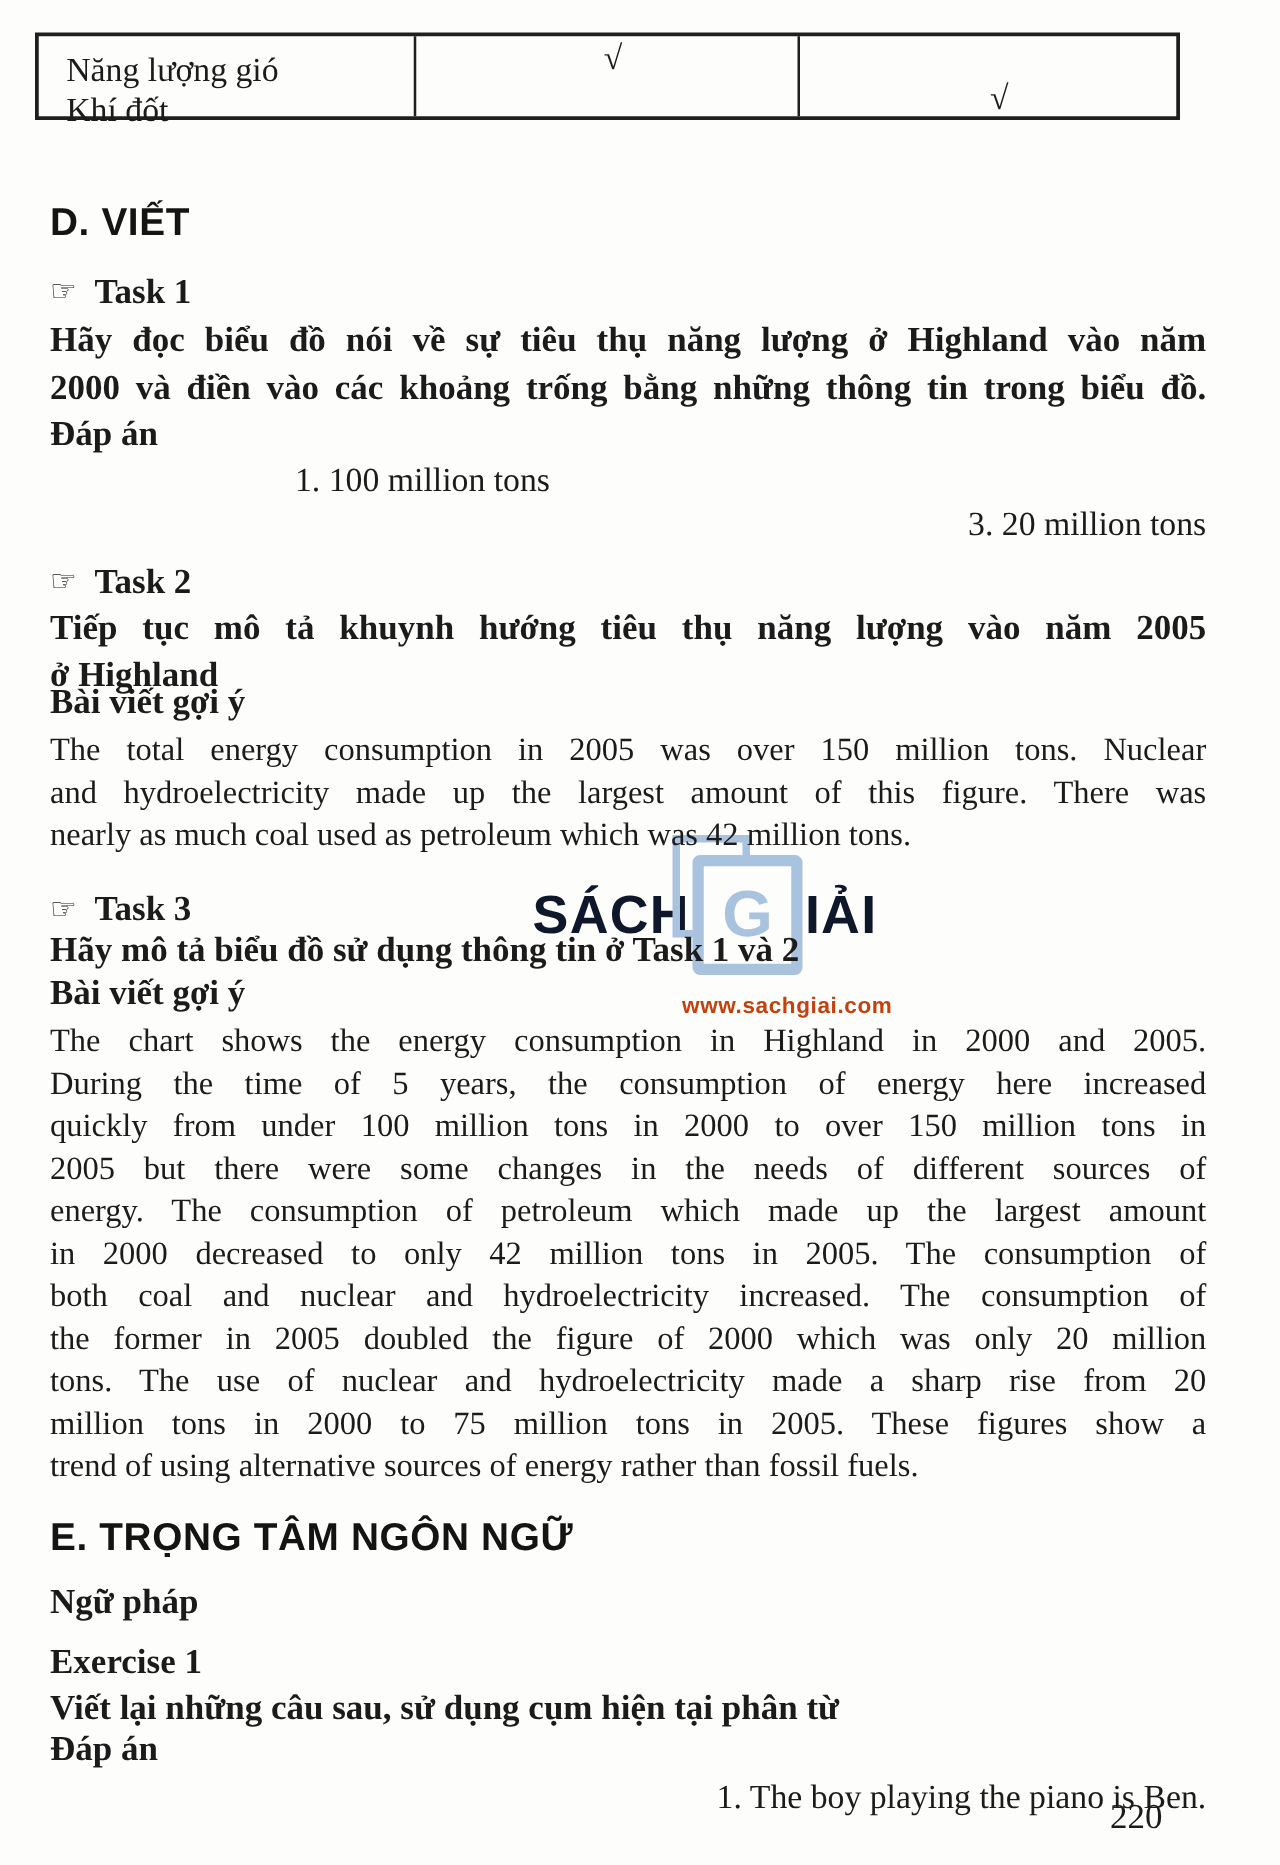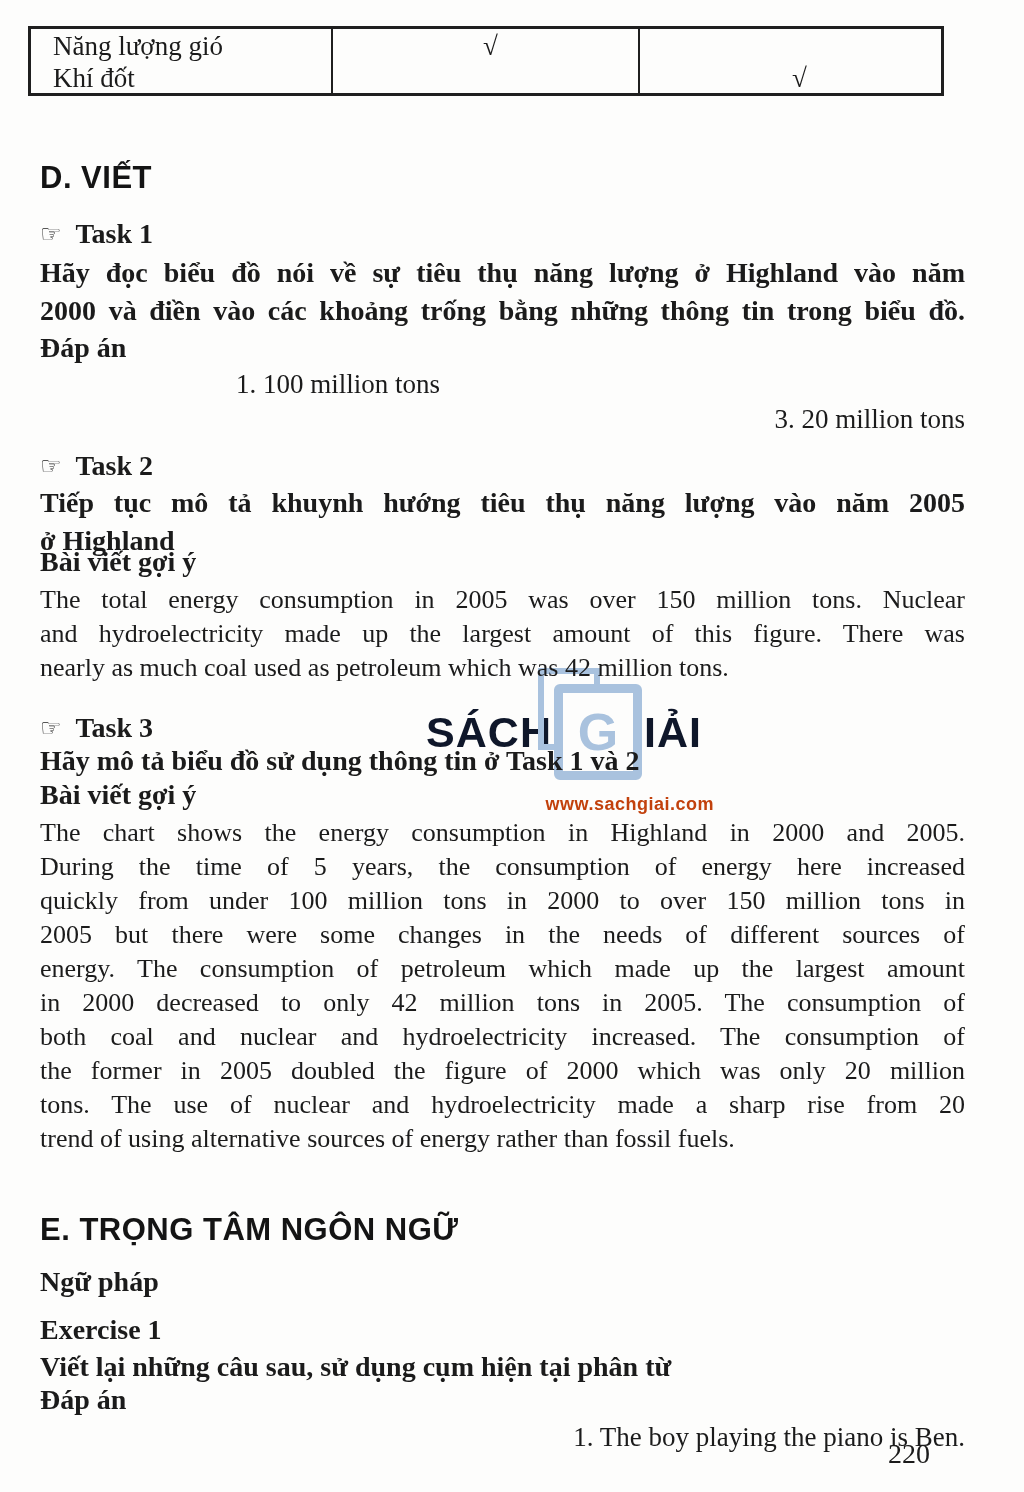--- a/index.html
+++ b/index.html
@@ -10,21 +10,21 @@
     font-family:"Liberation Serif","DejaVu Serif",serif;
     color:#1b1b1b;
   }
   .blk { position:absolute; left:40px; width:925px; z-index:2;margin-top:26px; }
 
   
   .src-table {
     position:absolute; left:28px; top:26px; width:916px; height:70px;
     display:flex; border:3px solid #1f1f1f; z-index:2; background:transparent;
   }
-  .src-table .c1 { width:302px; border-right:2px solid #1f1f1f; padding:1px 0 0 22px; }
+  .src-table .c1 { width:302px; border-right:2px solid #1f1f1f; padding:11px 0 0 22px; }
   .src-table .c2 { width:307px; border-right:2px solid #1f1f1f; position:relative; }
   .src-table .c3 { flex:1; position:relative; }
   .row-label { font-size:27px; line-height:32px; }
   .chk { position:absolute; font-size:27px; font-weight:bold; }
   .chk1 { left:150px; top:2px; }
   .chk2 { left:152px; top:34px; }
 
   
   .sans-heading {
     font-family:"Liberation Sans","DejaVu Sans",sans-serif;
@@ -142,20 +142,21 @@
   <div class="blk body-text" style="top:790px;">
     <div class="jl">The chart shows the energy consumption in Highland in 2000 and 2005.</div>
     <div class="jl">During the time of 5 years, the consumption of energy here increased</div>
     <div class="jl">quickly from under 100 million tons in 2000 to over 150 million tons in</div>
     <div class="jl">2005 but there were some changes in the needs of different sources of</div>
     <div class="jl">energy. The consumption of petroleum which made up the largest amount</div>
     <div class="jl">in 2000 decreased to only 42 million tons in 2005. The consumption of</div>
     <div class="jl">both coal and nuclear and hydroelectricity increased. The consumption of</div>
     <div class="jl">the former in 2005 doubled the figure of 2000 which was only 20 million</div>
     <div class="jl">tons. The use of nuclear and hydroelectricity made a sharp rise from 20</div>
+    <div class="jl">million tons in 2000 to 75 million tons in 2005. These figures show a</div>
     <div>trend of using alternative sources of energy rather than fossil fuels.</div>
   </div>
 
   <div class="blk sans-heading" style="top:1186px;">E. TRỌNG TÂM NGÔN NGỮ</div>
   <div class="blk bold-label" style="top:1240px;">Ngữ pháp</div>
   <div class="blk bold-label" style="top:1288px;">Exercise 1</div>
   <div class="blk prompt" style="top:1322px;">Viết lại những câu sau, sử dụng cụm hiện tại phân từ</div>
   <div class="blk bold-label" style="top:1358px;">Đáp án</div>
   <div class="blk answer-line" style="top:1394px;">1. The boy playing the piano is Ben.</div>
 

